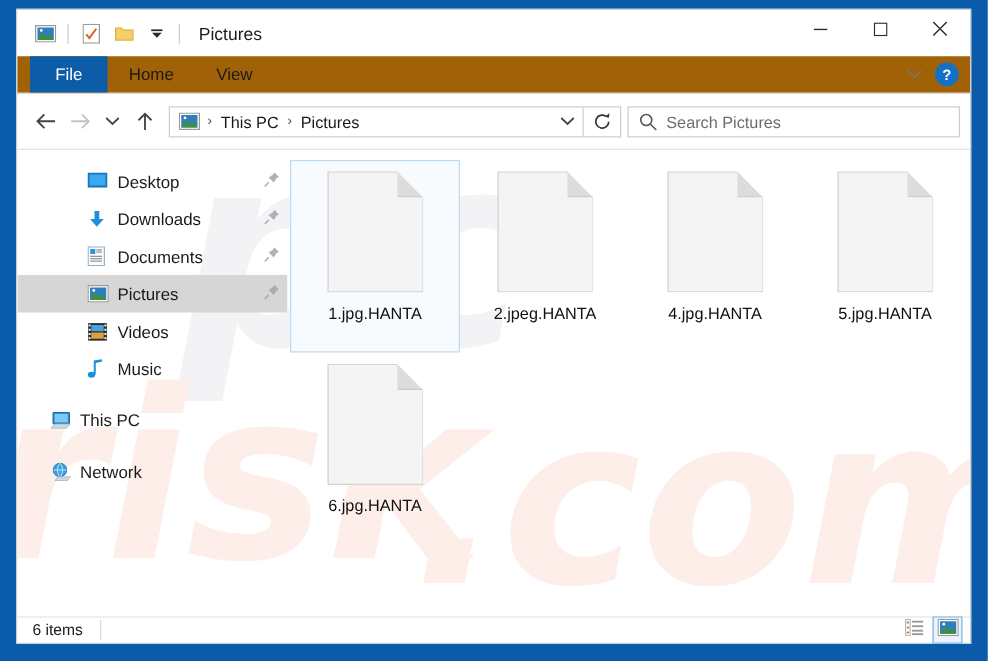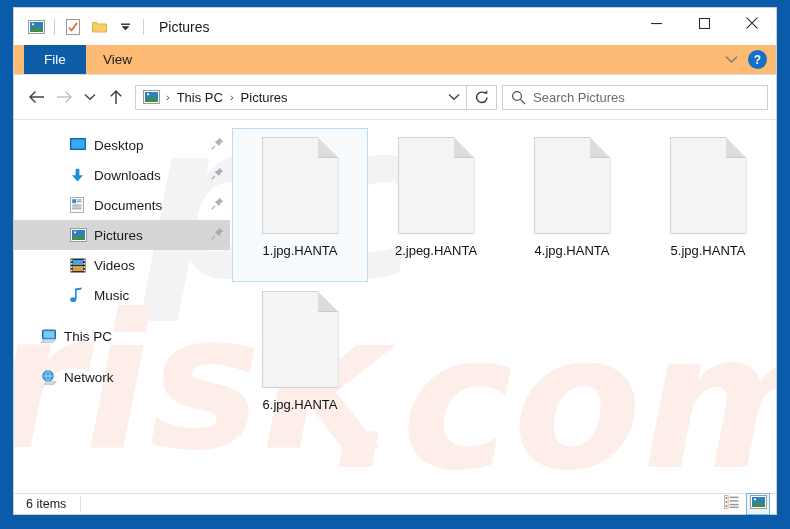--- a/index.html
+++ b/index.html
@@ -61,21 +61,21 @@
     width: 48px; height: 30px;
     display: flex; align-items: center; justify-content: center;
     color: #2b2b2b;
   }
 
   
   .ribbon {
     height: 30px;
     display: flex;
     align-items: stretch;
-    background: #fdba74;
+    background: #a16207;
     border-bottom: 1px solid #dddddd;
     flex: 0 0 auto;
   }
   .tab {
     display: flex; align-items: center; justify-content: center;
     font-size: 13.5px;
     color: #1a1a1a;
     padding: 0 17px;
     min-width: 62px;
   }
@@ -359,20 +359,21 @@
       <div class="close">
         <svg width="12" height="12" viewBox="0 0 12 12">
           <path d="M0.6 0.6 L11.4 11.4 M11.4 0.6 L0.6 11.4" stroke="currentColor" stroke-width="1.1" fill="none"></path>
         </svg>
       </div>
     </div>
   </div>
 
   <div class="ribbon">
     <div class="tab file">File</div>
+    <div class="tab">Home</div>
     <div class="tab">View</div>
     <div class="ribbon-right">
       <div class="chev-btn">
         <svg width="13" height="9" viewBox="0 0 13 9">
             <path d="M1 1.6 L6.5 7 L12 1.6" fill="none" stroke="currentColor" stroke-width="1.3"></path>
           </svg>
       </div>
       <div class="help-btn">?</div>
     </div>
   </div>

